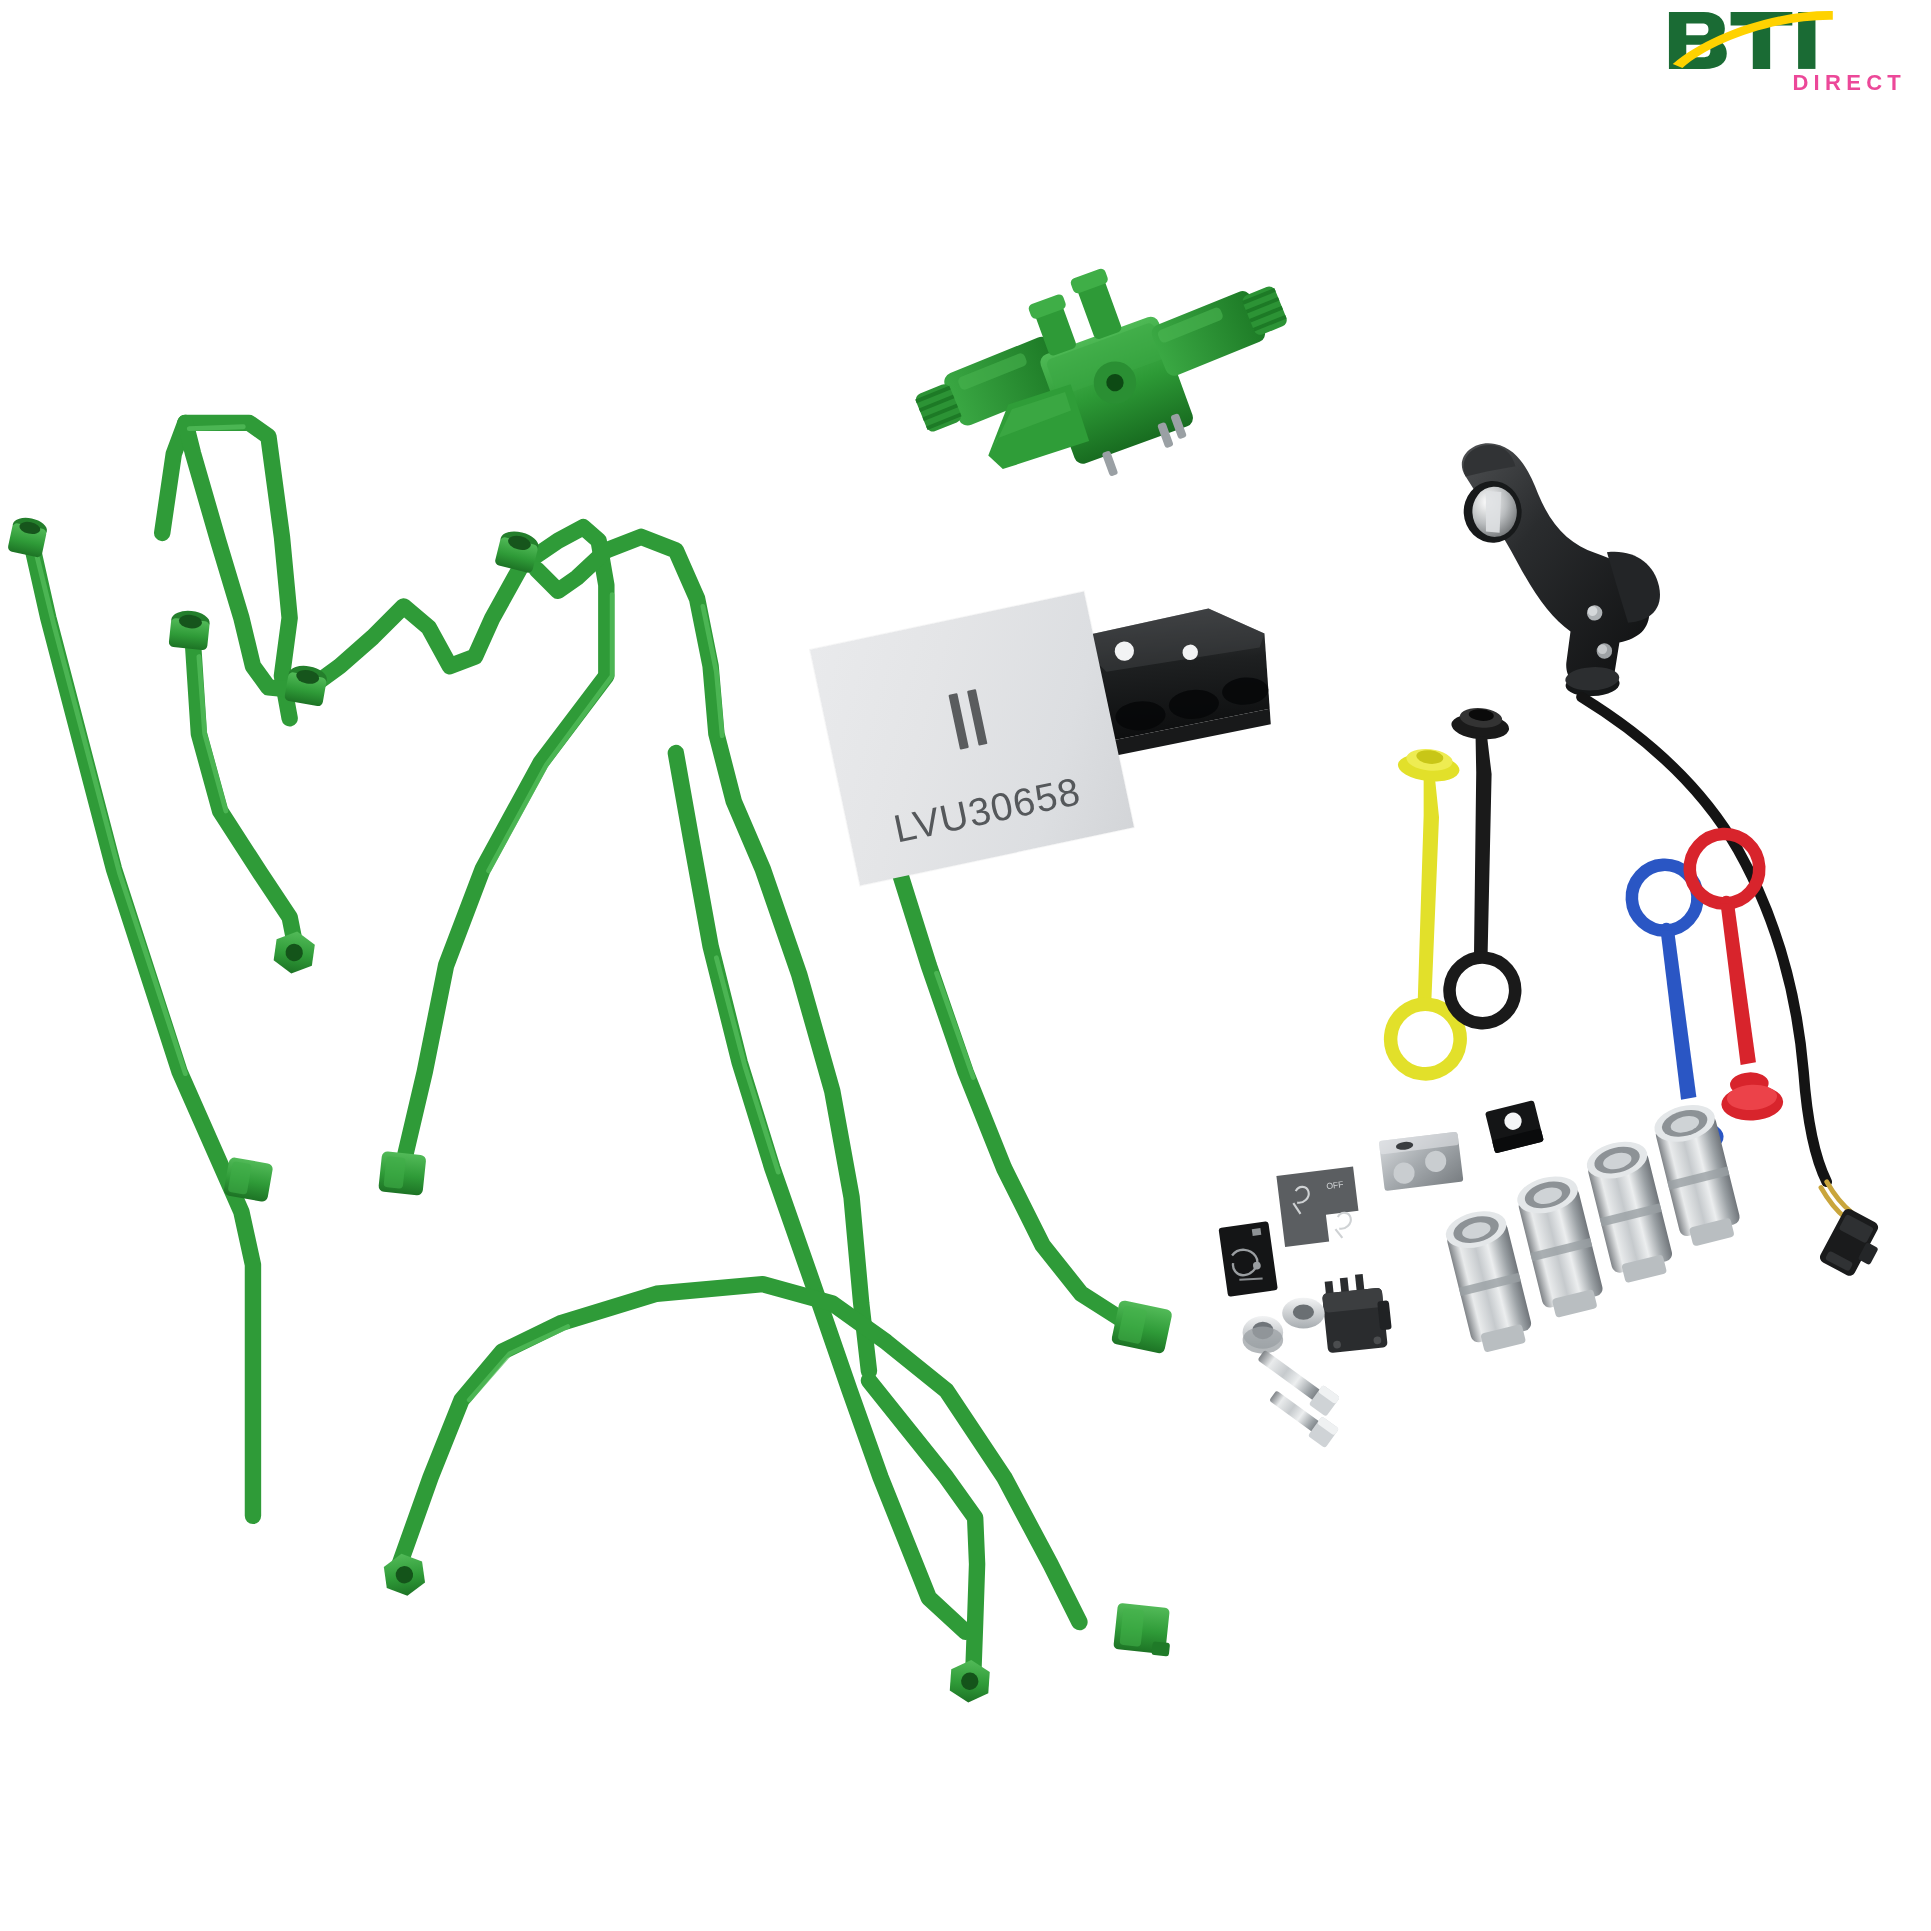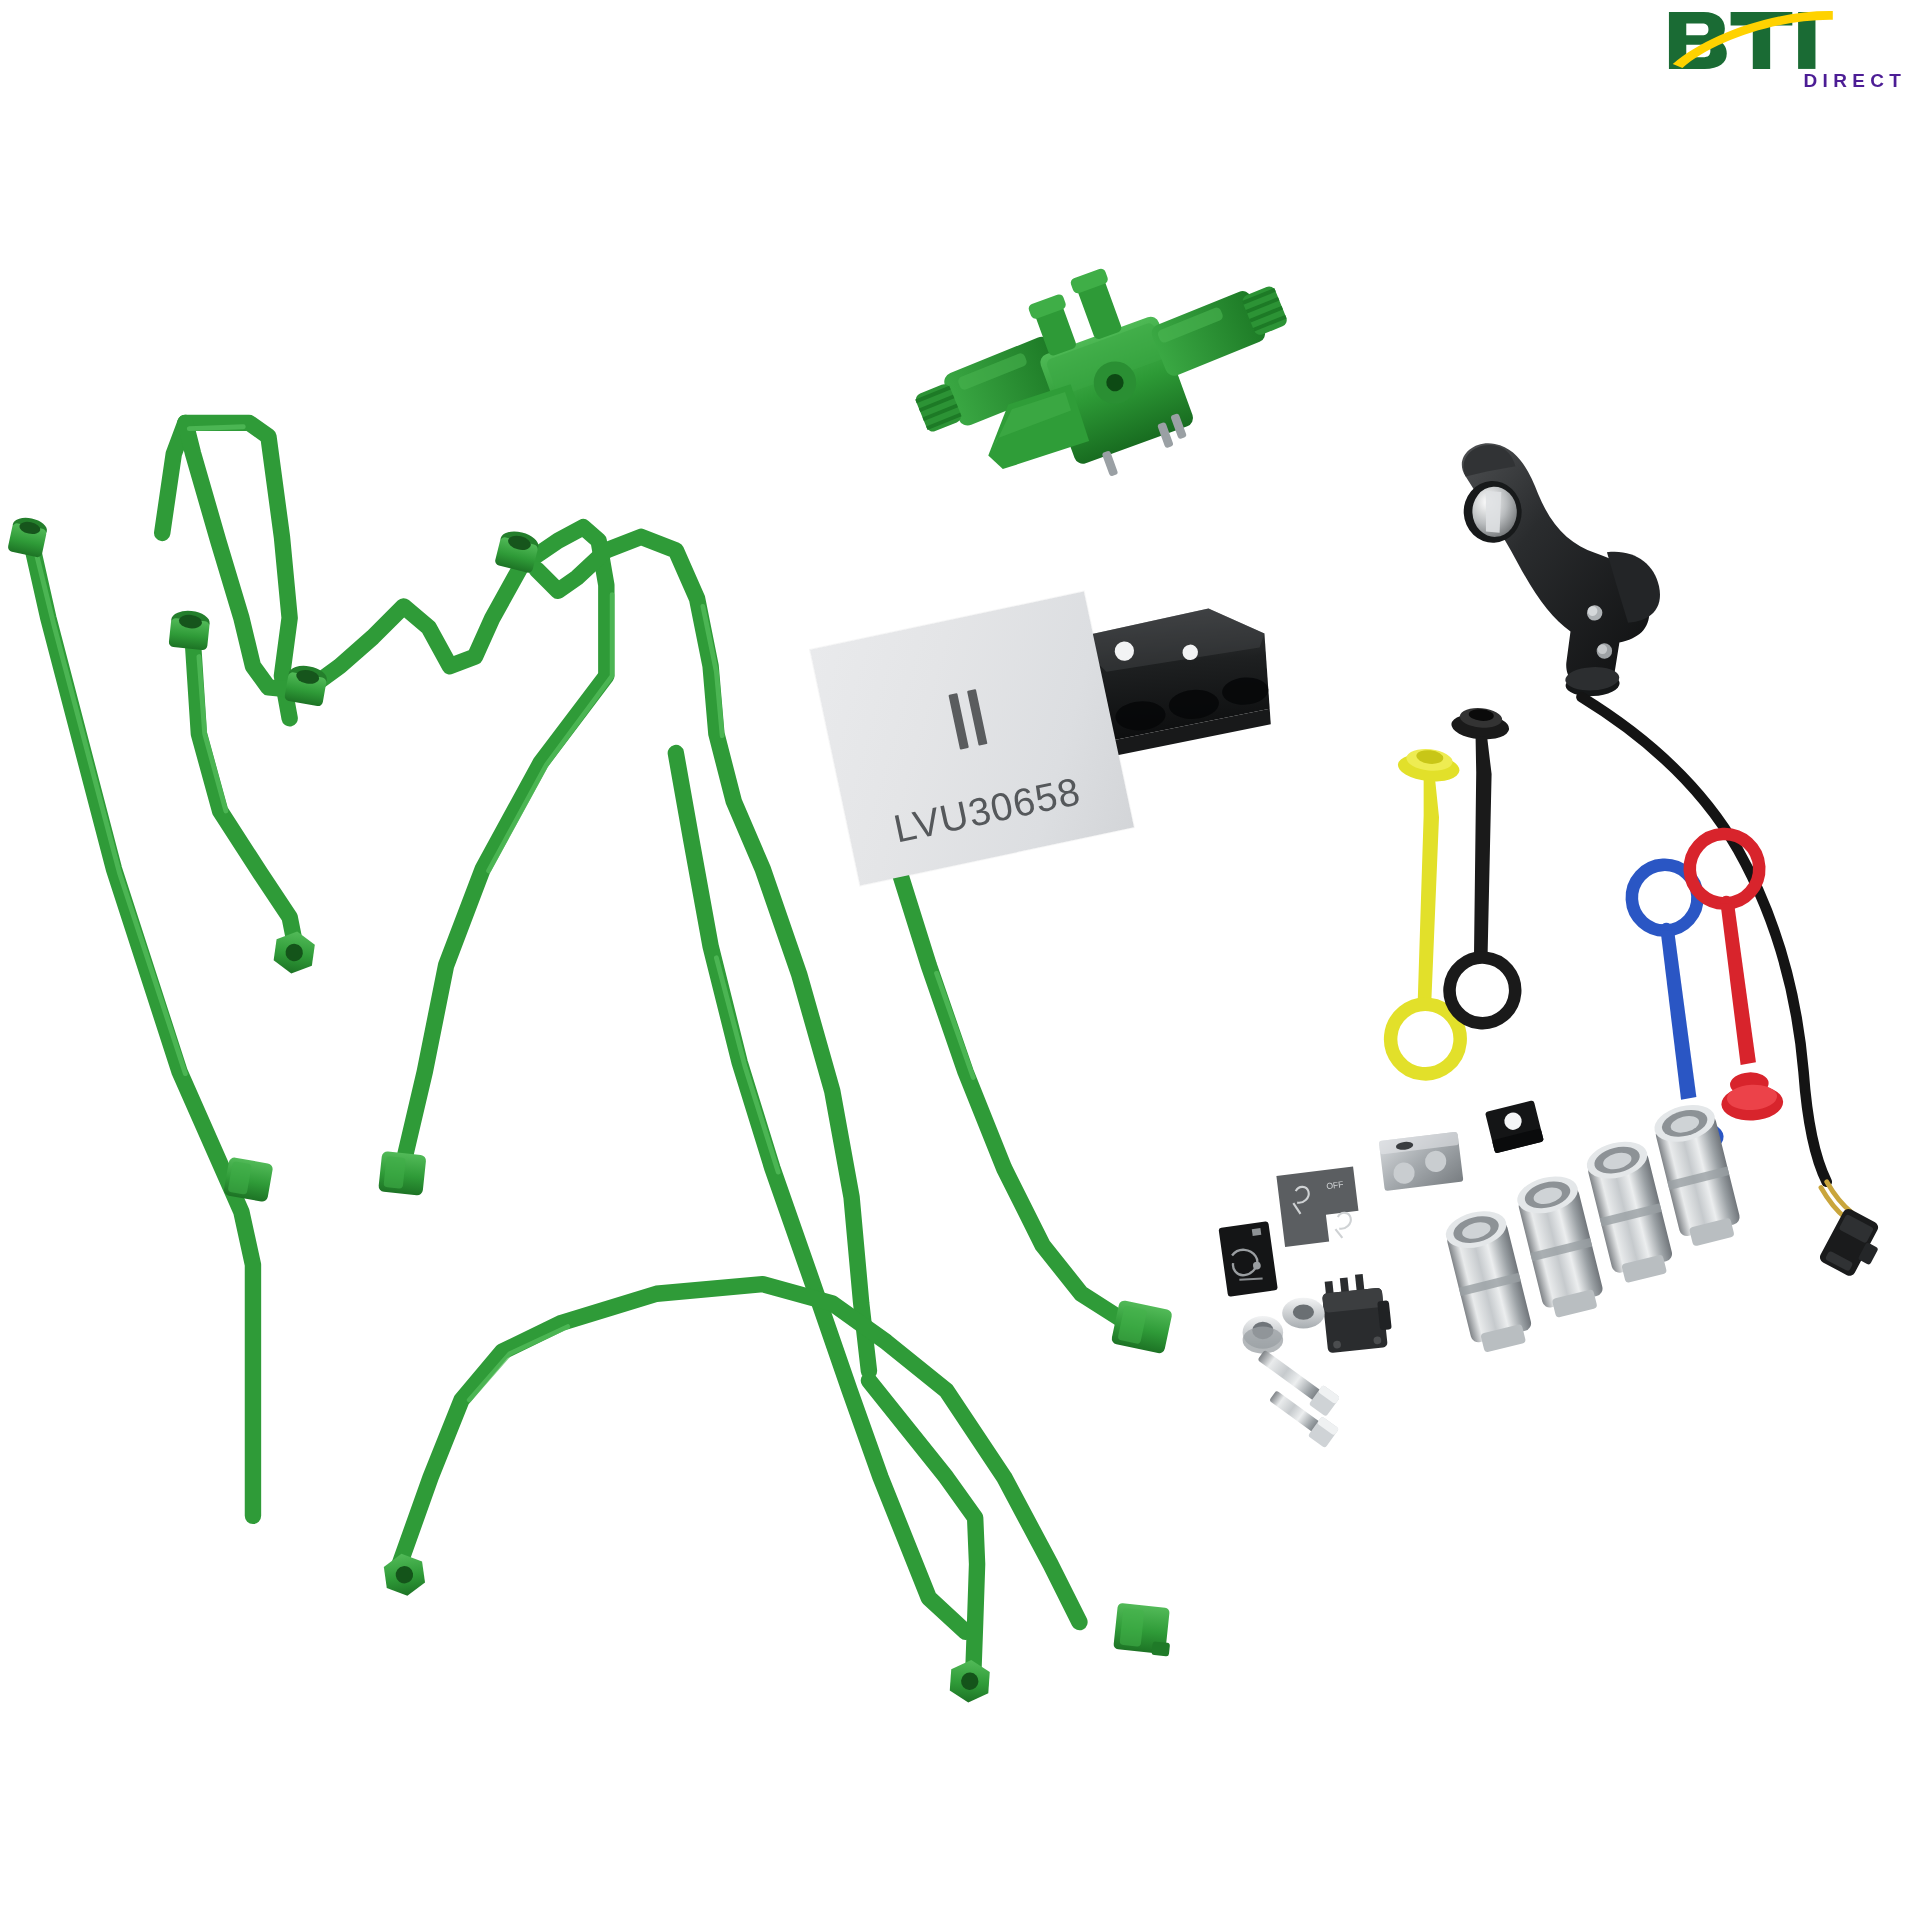--- a/index.html
+++ b/index.html
@@ -6,21 +6,21 @@
   html,body{margin:0;padding:0;background:#ffffff;}
   body{width:1931px;height:1931px;position:relative;overflow:hidden;
        font-family:"Liberation Sans",sans-serif;}
 
   #stage{position:absolute;left:0;top:0;width:1931px;height:1931px;background:#fff;}
 
   
   #brand{position:absolute;right:23px;top:7.7px;width:241px;height:97px;}
   #brand .bti-word{position:absolute;left:0;top:0;width:241px;height:64px;}
   #brand .direct-word{position:absolute;right:1.9px;top:62px;
-      font-size:19px;letter-spacing:5.3px;font-weight:700;color:#4c1d95;
+      font-size:22px;letter-spacing:5.3px;font-weight:700;color:#ec4899;
       font-family:"Liberation Sans",sans-serif;}
 
   
   #label-card{position:absolute;left:832px;top:618px;width:280px;height:241px;
       transform:rotate(-12deg);transform-origin:50% 50%;
       background:linear-gradient(118deg,#e9eaec 0%,#e4e5e7 35%,#dcdee1 75%,#d3d5d8 100%);
       box-shadow:0 0 0 1px rgba(0,0,0,.03);}
   #label-card .bars{position:absolute;left:50%;top:73px;transform:translateX(-50%);
       display:flex;gap:10.6px;}
   #label-card .bars i{display:block;width:8.7px;height:56px;background:#5a5c5e;border-radius:1px;}

